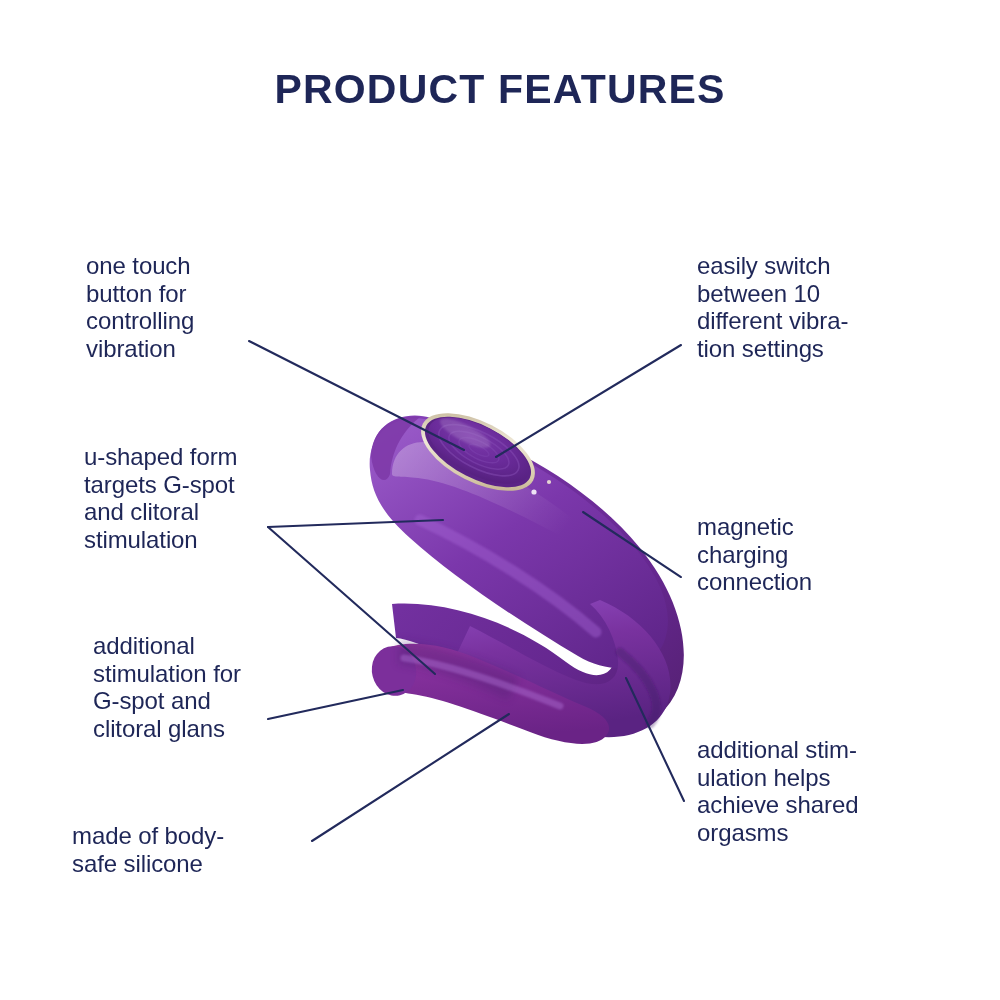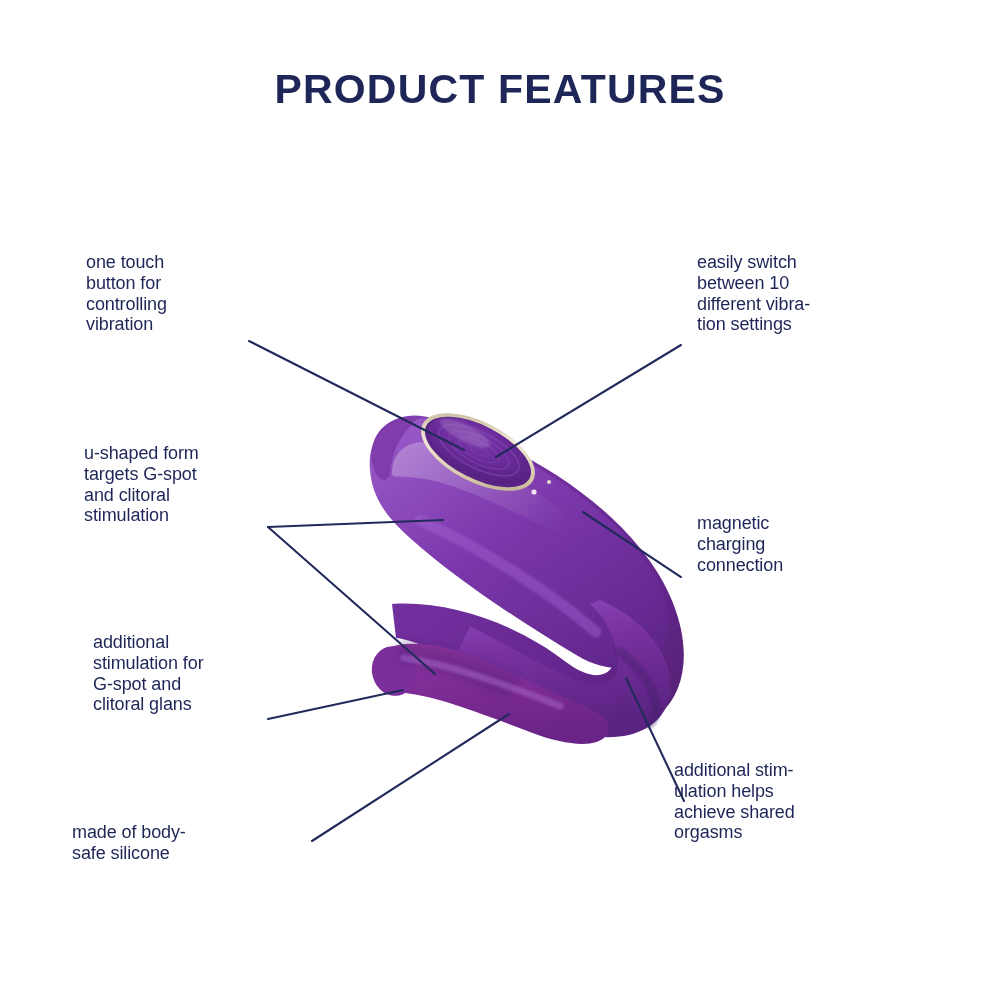--- a/index.html
+++ b/index.html
@@ -26,37 +26,37 @@
     text-align: center;
     font-size: 41px;
     font-weight: 700;
     letter-spacing: 1.2px;
     color: #1e2657;
     font-family: "Liberation Sans", sans-serif;
   }
   .label {
     position: absolute;
     color: #1e2657;
-    font-size: 18px;
+    font-size: 24px;
     line-height: 1.155;
     font-weight: 500;
     letter-spacing: -0.1px;
     font-family: "Liberation Sans", sans-serif;
     white-space: pre-line;
   }
   .label.left  { text-align: left; }
   .label.right { text-align: left; }
 
   #lbl-one-touch      { left: 86px;  top: 252px; width: 230px; }
   #lbl-u-shaped       { left: 84px;  top: 443px; width: 240px; }
   #lbl-additional-l   { left: 85px;  top: 632px; width: 250px; margin-left: 8px; }
   #lbl-body-safe      { left: 72px;  top: 822px; width: 250px; }
   #lbl-easily-switch  { left: 697px; top: 252px; width: 240px; }
   #lbl-magnetic       { left: 697px; top: 513px; width: 230px; }
-  #lbl-additional-r   { left: 674px; top: 736px; width: 250px; margin-top: 24px; }
+  #lbl-additional-r   { left: 697px; top: 736px; width: 250px; }
 
   #art, #leaders {
     position: absolute;
     left: 0; top: 0;
     width: 1000px;
     height: 1000px;
   }
   #leaders { pointer-events: none; }
 </style>
 </head>

